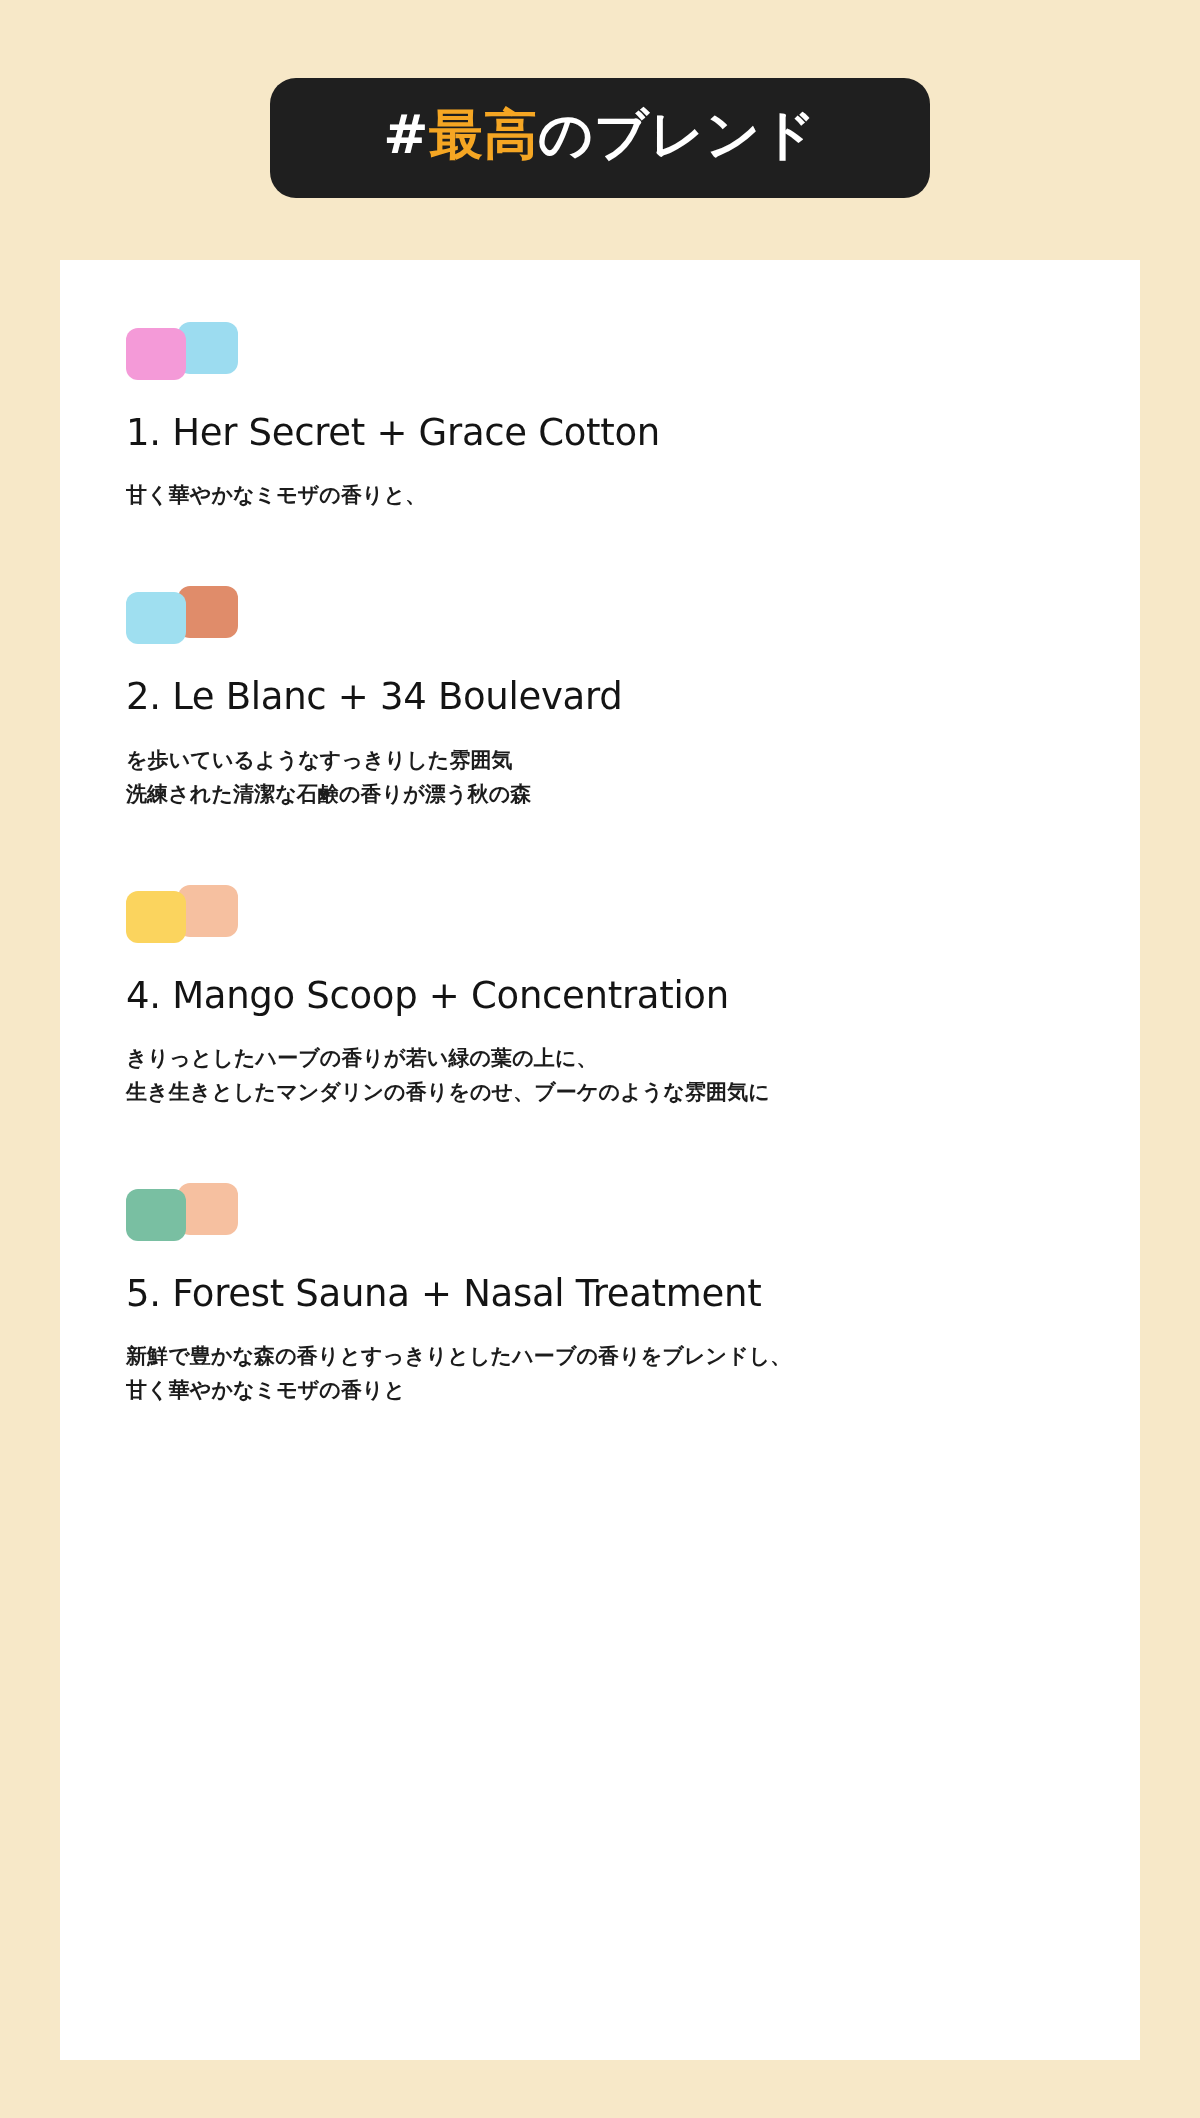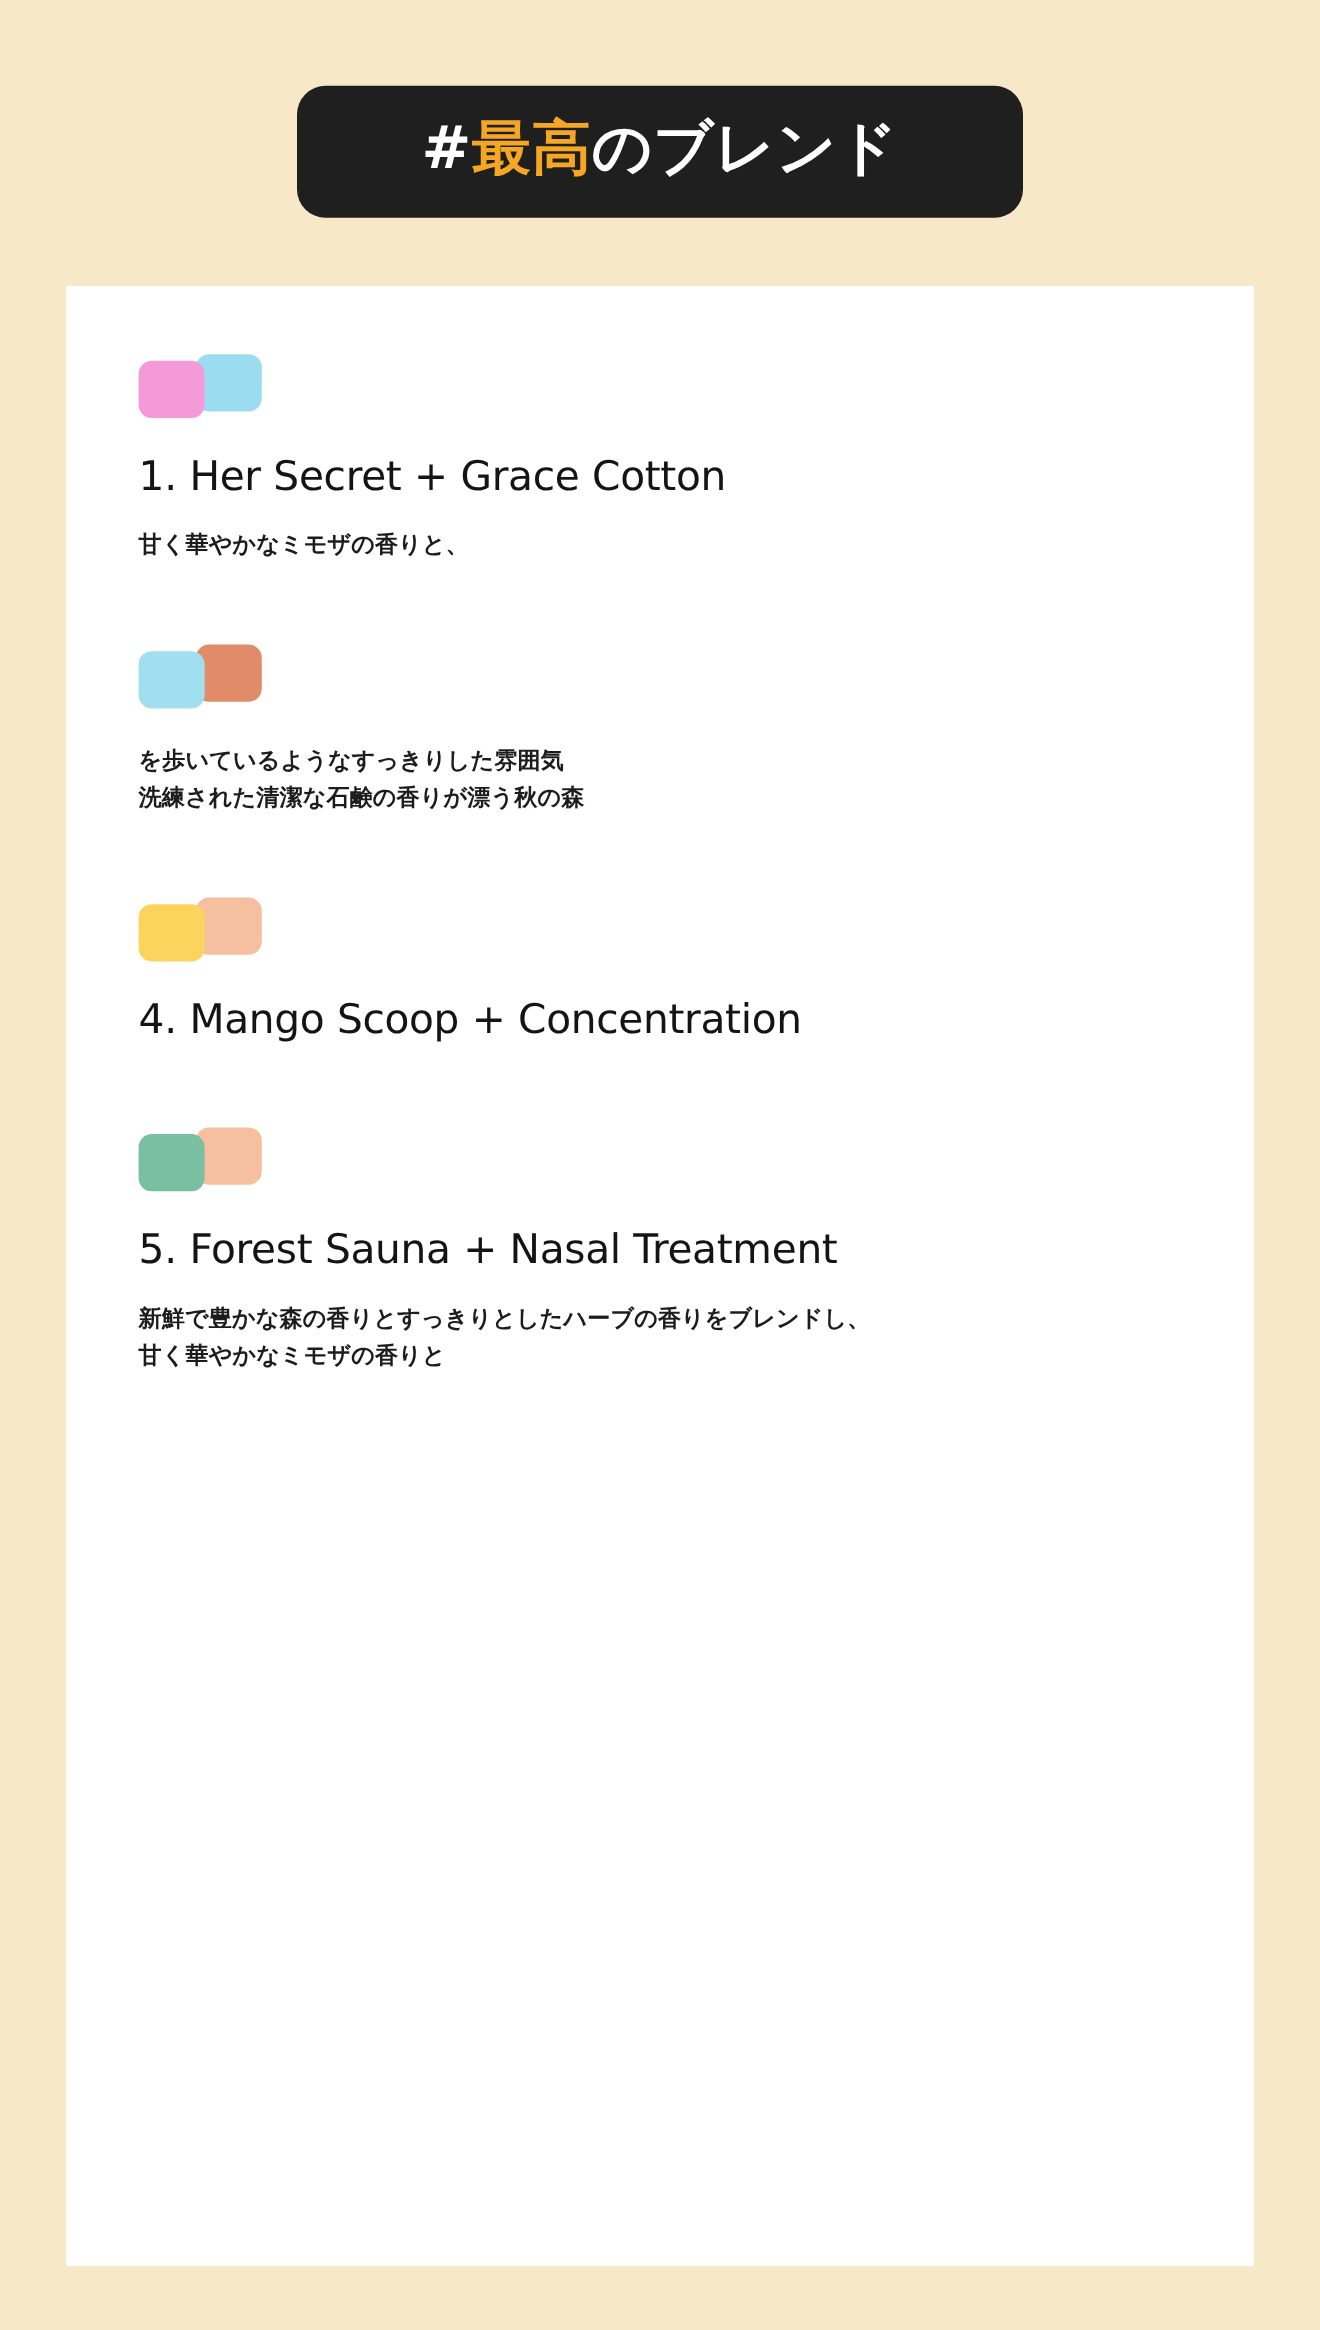--- a/index.html
+++ b/index.html
@@ -128,33 +128,38 @@
       <p class="blend-desc">
         <span class="line">甘く華やかなミモザの香りと、</span>
       </p>
     </div>
 
     <div class="blend-item">
       <div class="swatches">
         <div class="swatch back" style="background:#e08c6a"></div>
         <div class="swatch front" style="background:#9fdff0"></div>
       </div>
+      <h2 class="blend-name">2. Le Blanc + 34 Boulevard</h2>
       <p class="blend-desc">
         <span class="line">を歩いているようなすっきりした雰囲気</span>
         <span class="line">洗練された清潔な石鹸の香りが漂う秋の森</span>
       </p>
     </div>
 
 
     <div class="blend-item">
       <div class="swatches">
         <div class="swatch back" style="background:#f6c0a0"></div>
         <div class="swatch front" style="background:#fbd45e"></div>
       </div>
       <h2 class="blend-name">4. Mango Scoop + Concentration</h2>
+      <p class="blend-desc">
+        <span class="line">きりっとしたハーブの香りが若い緑の葉の上に、</span>
+        <span class="line">生き生きとしたマンダリンの香りをのせ、ブーケのような雰囲気に</span>
+      </p>
     </div>
 
     <div class="blend-item">
       <div class="swatches">
         <div class="swatch back" style="background:#f6c0a0"></div>
         <div class="swatch front" style="background:#79bfa2"></div>
       </div>
       <h2 class="blend-name">5. Forest Sauna + Nasal Treatment</h2>
       <p class="blend-desc">
         <span class="line">新鮮で豊かな森の香りとすっきりとしたハーブの香りをブレンドし、</span>

